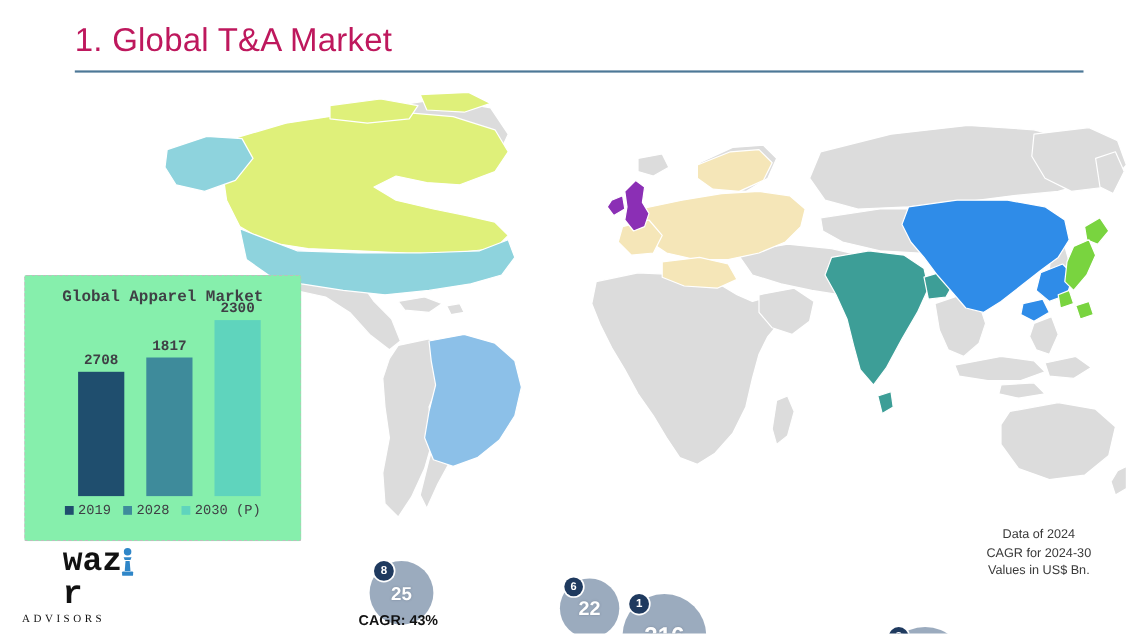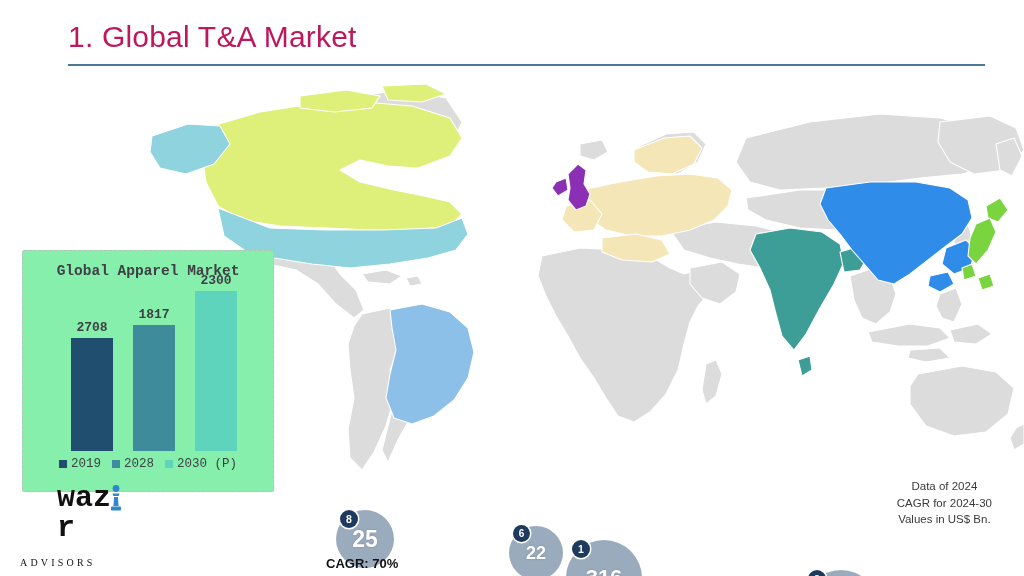--- a/index.html
+++ b/index.html
@@ -171,21 +171,21 @@
     color: #111111;
     letter-spacing: 0px;
     line-height: 1;
     margin-left: 39px;
   }
   #logo-sub {
     font-family: "Liberation Serif", serif;
     font-size: 10px;
     letter-spacing: 3.2px;
     color: #111111;
-    margin-top: 14px;
+    margin-top: 1px;
     margin-left: 2px;
   }
   #logo-pawn { position: absolute; left: 52px; top: 1px; }
 </style>
 </head>
 <body>
 
 <div id="slide">
 
   <div id="title">1. Global T&amp;A Market</div>
@@ -287,24 +287,24 @@
           <path d="M826 146 L840 140 L846 154 L838 172 L826 186 L818 178 L820 160 Z"></path>
           <path d="M812 190 L822 186 L826 198 L814 202 Z"></path>
           <path d="M828 200 L840 196 L844 208 L832 212 Z"></path>
         </g>
 
       </g>
     </svg>
 
     <div class="bubble-group">
       <div class="bubble" style="left:186px; top:32px; width:58px; height:58px;">
-        <span class="bubble-value" style="font-size:23px;">25</span>
+        <span class="bubble-value" style="font-size:17px;">25</span>
       </div>
       <div class="rank-badge" style="left:190px; top:32px; width:18px; height:18px; font-size:10.5px;">8</div>
-      <div class="cagr-label" style="left:176px; top:78px;">CAGR: 70%</div>
+      <div class="cagr-label" style="left:176px; top:78px;">CAGR: 43%</div>
     </div>
 
     <div class="bubble-group">
       
       
       
     </div>
 
     <div class="bubble-group">
       

